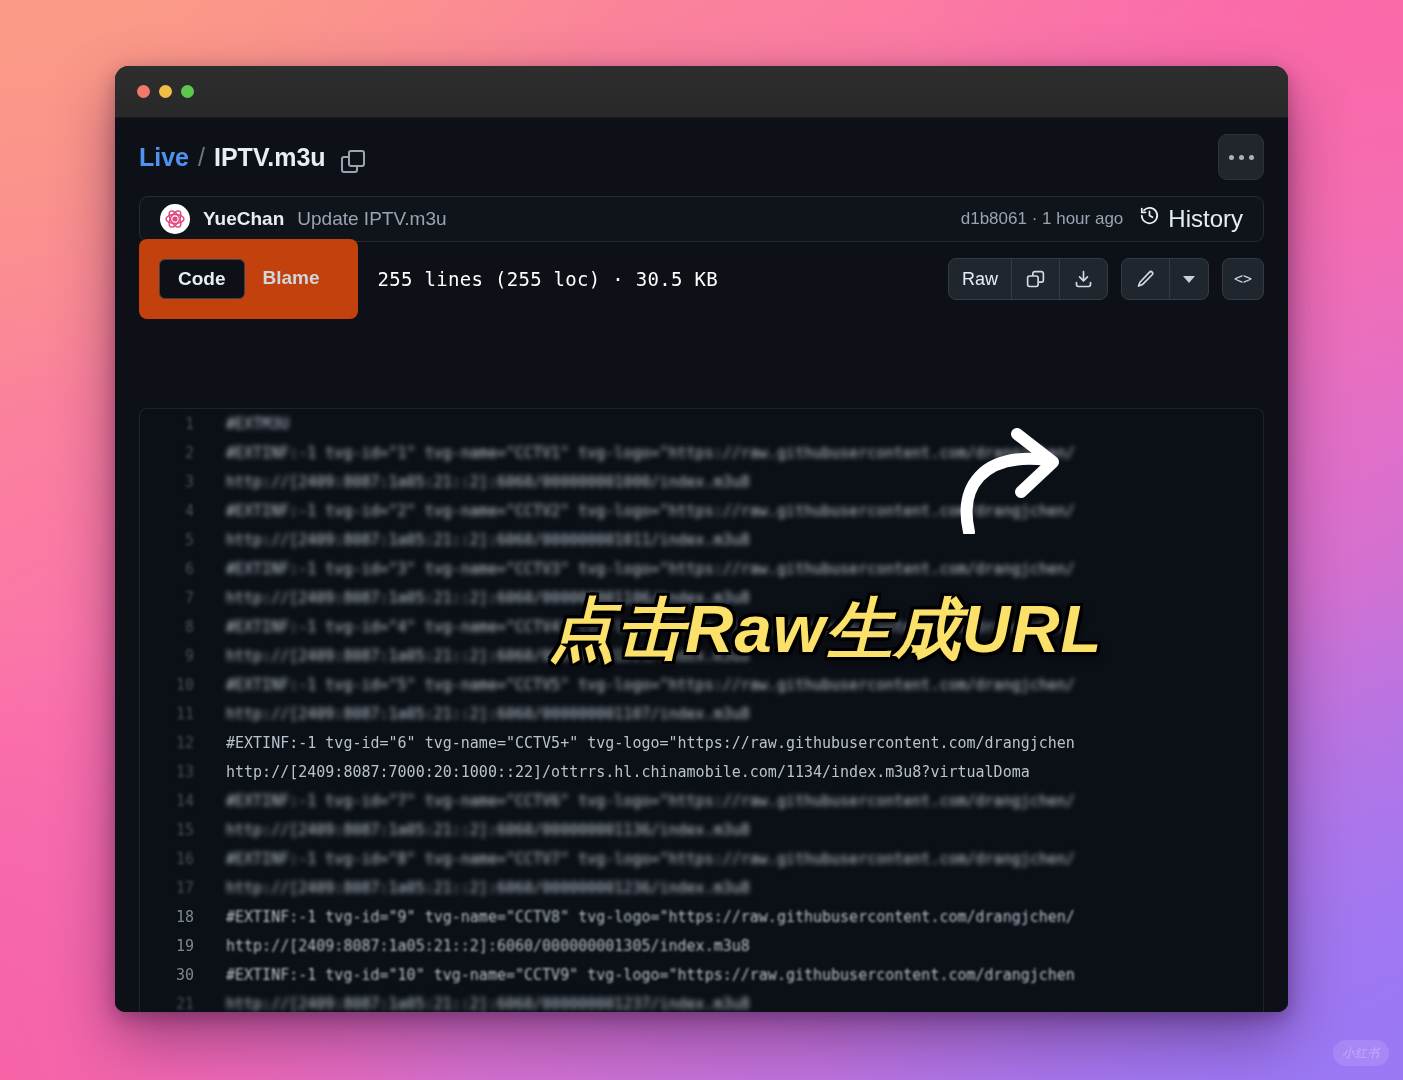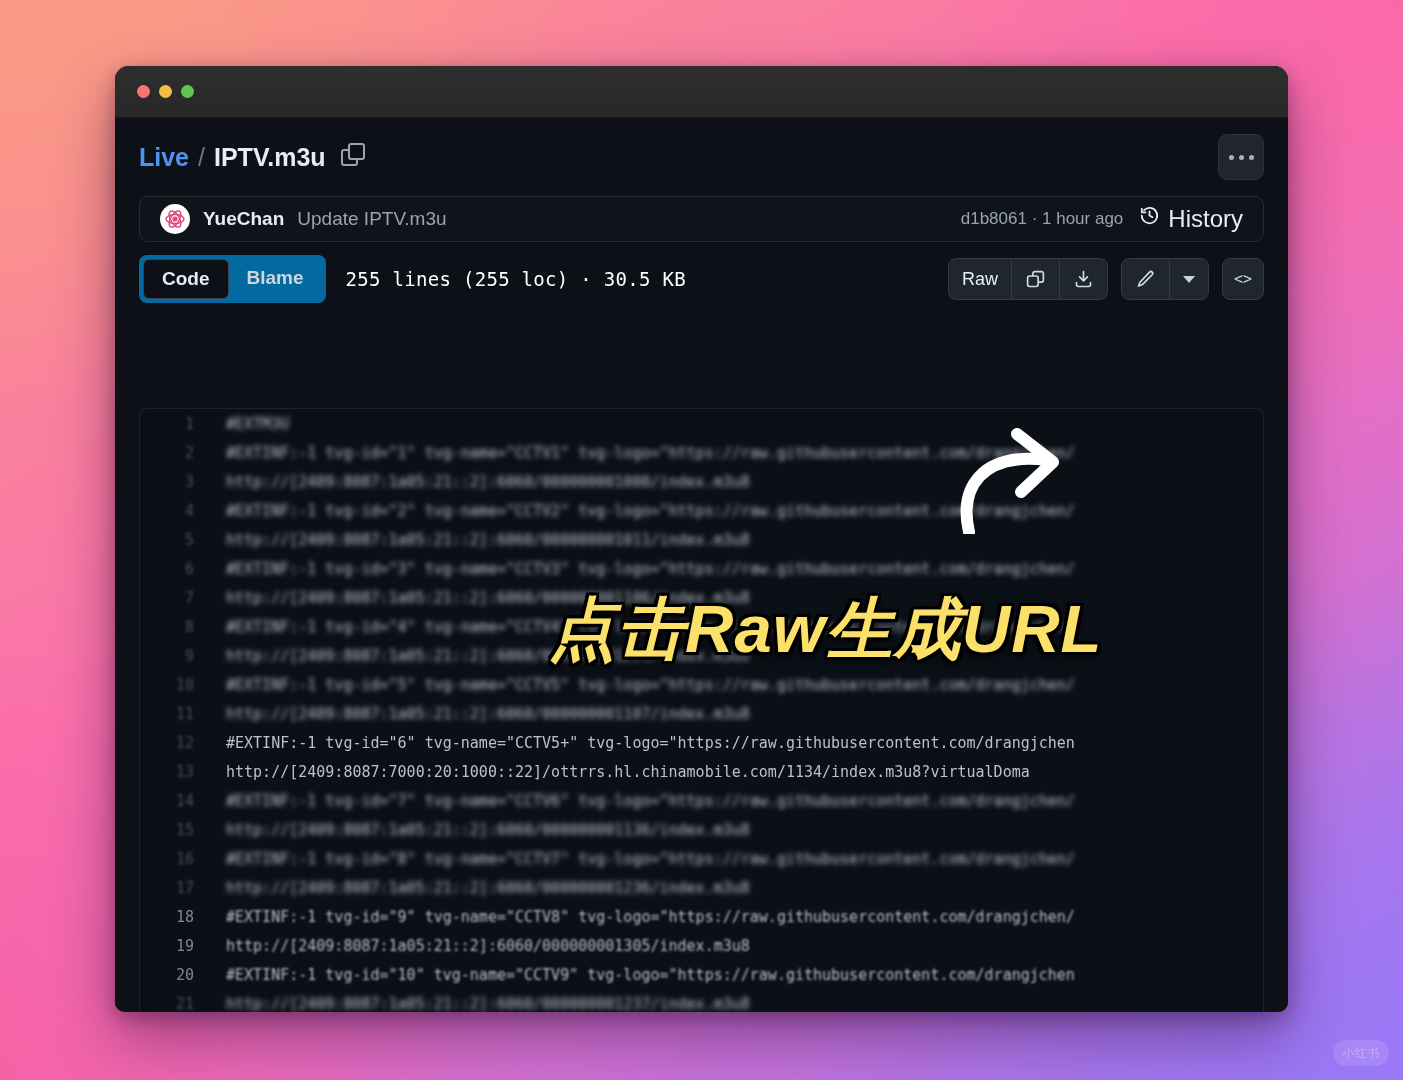--- a/index.html
+++ b/index.html
@@ -36,20 +36,21 @@
     width: 56px;
     height: 26px;
     border-radius: 13px;
     background: rgba(255,255,255,0.12);
     color: rgba(255,255,255,0.30);
     font-size: 12px;
     line-height: 26px;
     text-align: center;
     letter-spacing: 0.5px;
     user-select: none;
+    font-style: italic;
   }
 
   
   #window {
     position: absolute;
     left: 115px;
     top: 66px;
     width: 1173px;
     height: 946px;
     border-radius: 14px 14px 10px 10px;
@@ -80,21 +81,21 @@
 
   
   #breadcrumb-row {
     height: 78px;
     display: flex;
     align-items: center;
     justify-content: space-between;
   }
   #breadcrumb {
     display: flex;
-    align-items: flex-start;
+    align-items: flex-end;
     gap: 9px;
     font-size: 25px;
     font-weight: 700;
   }
   #breadcrumb .repo { color: #4f93f0; }
   #breadcrumb .sep  { color: #6e7681; font-weight: 400; }
   #breadcrumb .file { color: #e6edf3; }
   .copy-glyph {
     position: relative;
     width: 22px; height: 22px;
@@ -147,23 +148,23 @@
   
   #file-toolbar {
     height: 74px;
     display: flex;
     align-items: center;
     justify-content: space-between;
   }
   #toolbar-left { display: flex; align-items: center; gap: 20px; }
   .segmented {
     display: flex;
-    background: #0369a1;
+    background: #c2410c;
     border-radius: 8px;
-    padding: 4px;
+    padding: 20px;
   }
   .segmented .seg {
     padding: 8px 18px;
     font-size: 19px;
     font-weight: 700;
     color: #cfd6dd;
     border-radius: 6px;
   }
   .segmented .seg.active {
     background: #0d1117;
@@ -395,21 +396,21 @@
           <div class="code-line"><span class="ln">10</span><span class="src">#EXTINF:-1 tvg-id="5" tvg-name="CCTV5" tvg-logo="https://raw.githubusercontent.com/drangjchen/</span></div>
           <div class="code-line"><span class="ln">11</span><span class="src">http://[2409:8087:1a05:21::2]:6060/000000001107/index.m3u8</span></div>
           <div class="code-line sharper"><span class="ln">12</span><span class="src">#EXTINF:-1 tvg-id="6" tvg-name="CCTV5+" tvg-logo="https://raw.githubusercontent.com/drangjchen</span></div>
           <div class="code-line sharper"><span class="ln">13</span><span class="src">http://[2409:8087:7000:20:1000::22]/ottrrs.hl.chinamobile.com/1134/index.m3u8?virtualDoma</span></div>
           <div class="code-line"><span class="ln">14</span><span class="src">#EXTINF:-1 tvg-id="7" tvg-name="CCTV6" tvg-logo="https://raw.githubusercontent.com/drangjchen/</span></div>
           <div class="code-line"><span class="ln">15</span><span class="src">http://[2409:8087:1a05:21::2]:6060/000000001136/index.m3u8</span></div>
           <div class="code-line"><span class="ln">16</span><span class="src">#EXTINF:-1 tvg-id="8" tvg-name="CCTV7" tvg-logo="https://raw.githubusercontent.com/drangjchen/</span></div>
           <div class="code-line"><span class="ln">17</span><span class="src">http://[2409:8087:1a05:21::2]:6060/000000001236/index.m3u8</span></div>
           <div class="code-line sharp"><span class="ln">18</span><span class="src">#EXTINF:-1 tvg-id="9" tvg-name="CCTV8" tvg-logo="https://raw.githubusercontent.com/drangjchen/</span></div>
           <div class="code-line sharp"><span class="ln">19</span><span class="src">http://[2409:8087:1a05:21::2]:6060/000000001305/index.m3u8</span></div>
-          <div class="code-line sharp"><span class="ln">20</span><span class="src">#EXTINF:-1 tvg-id="10" tvg-name="CCTV9" tvg-logo="https://raw.githubusercontent.com/drangjchen</span></div>
+          <div class="code-line sharp"><span class="ln">30</span><span class="src">#EXTINF:-1 tvg-id="10" tvg-name="CCTV9" tvg-logo="https://raw.githubusercontent.com/drangjchen</span></div>
           <div class="code-line"><span class="ln">21</span><span class="src">http://[2409:8087:1a05:21::2]:6060/000000001237/index.m3u8</span></div>
         </div>
     </div>
 
     <div id="annotation-text">点击Raw生成URL</div>
 
     <svg id="arrow-annotation" viewBox="0 0 130 108">
       <path d="M16 106 C 6 62, 28 26, 94 34" fill="none" stroke="#ffffff" stroke-width="12" stroke-linecap="round"></path>
       <path d="M64 8 L 100 36 L 68 66" fill="none" stroke="#ffffff" stroke-width="12" stroke-linecap="round" stroke-linejoin="round"></path>
     </svg>

